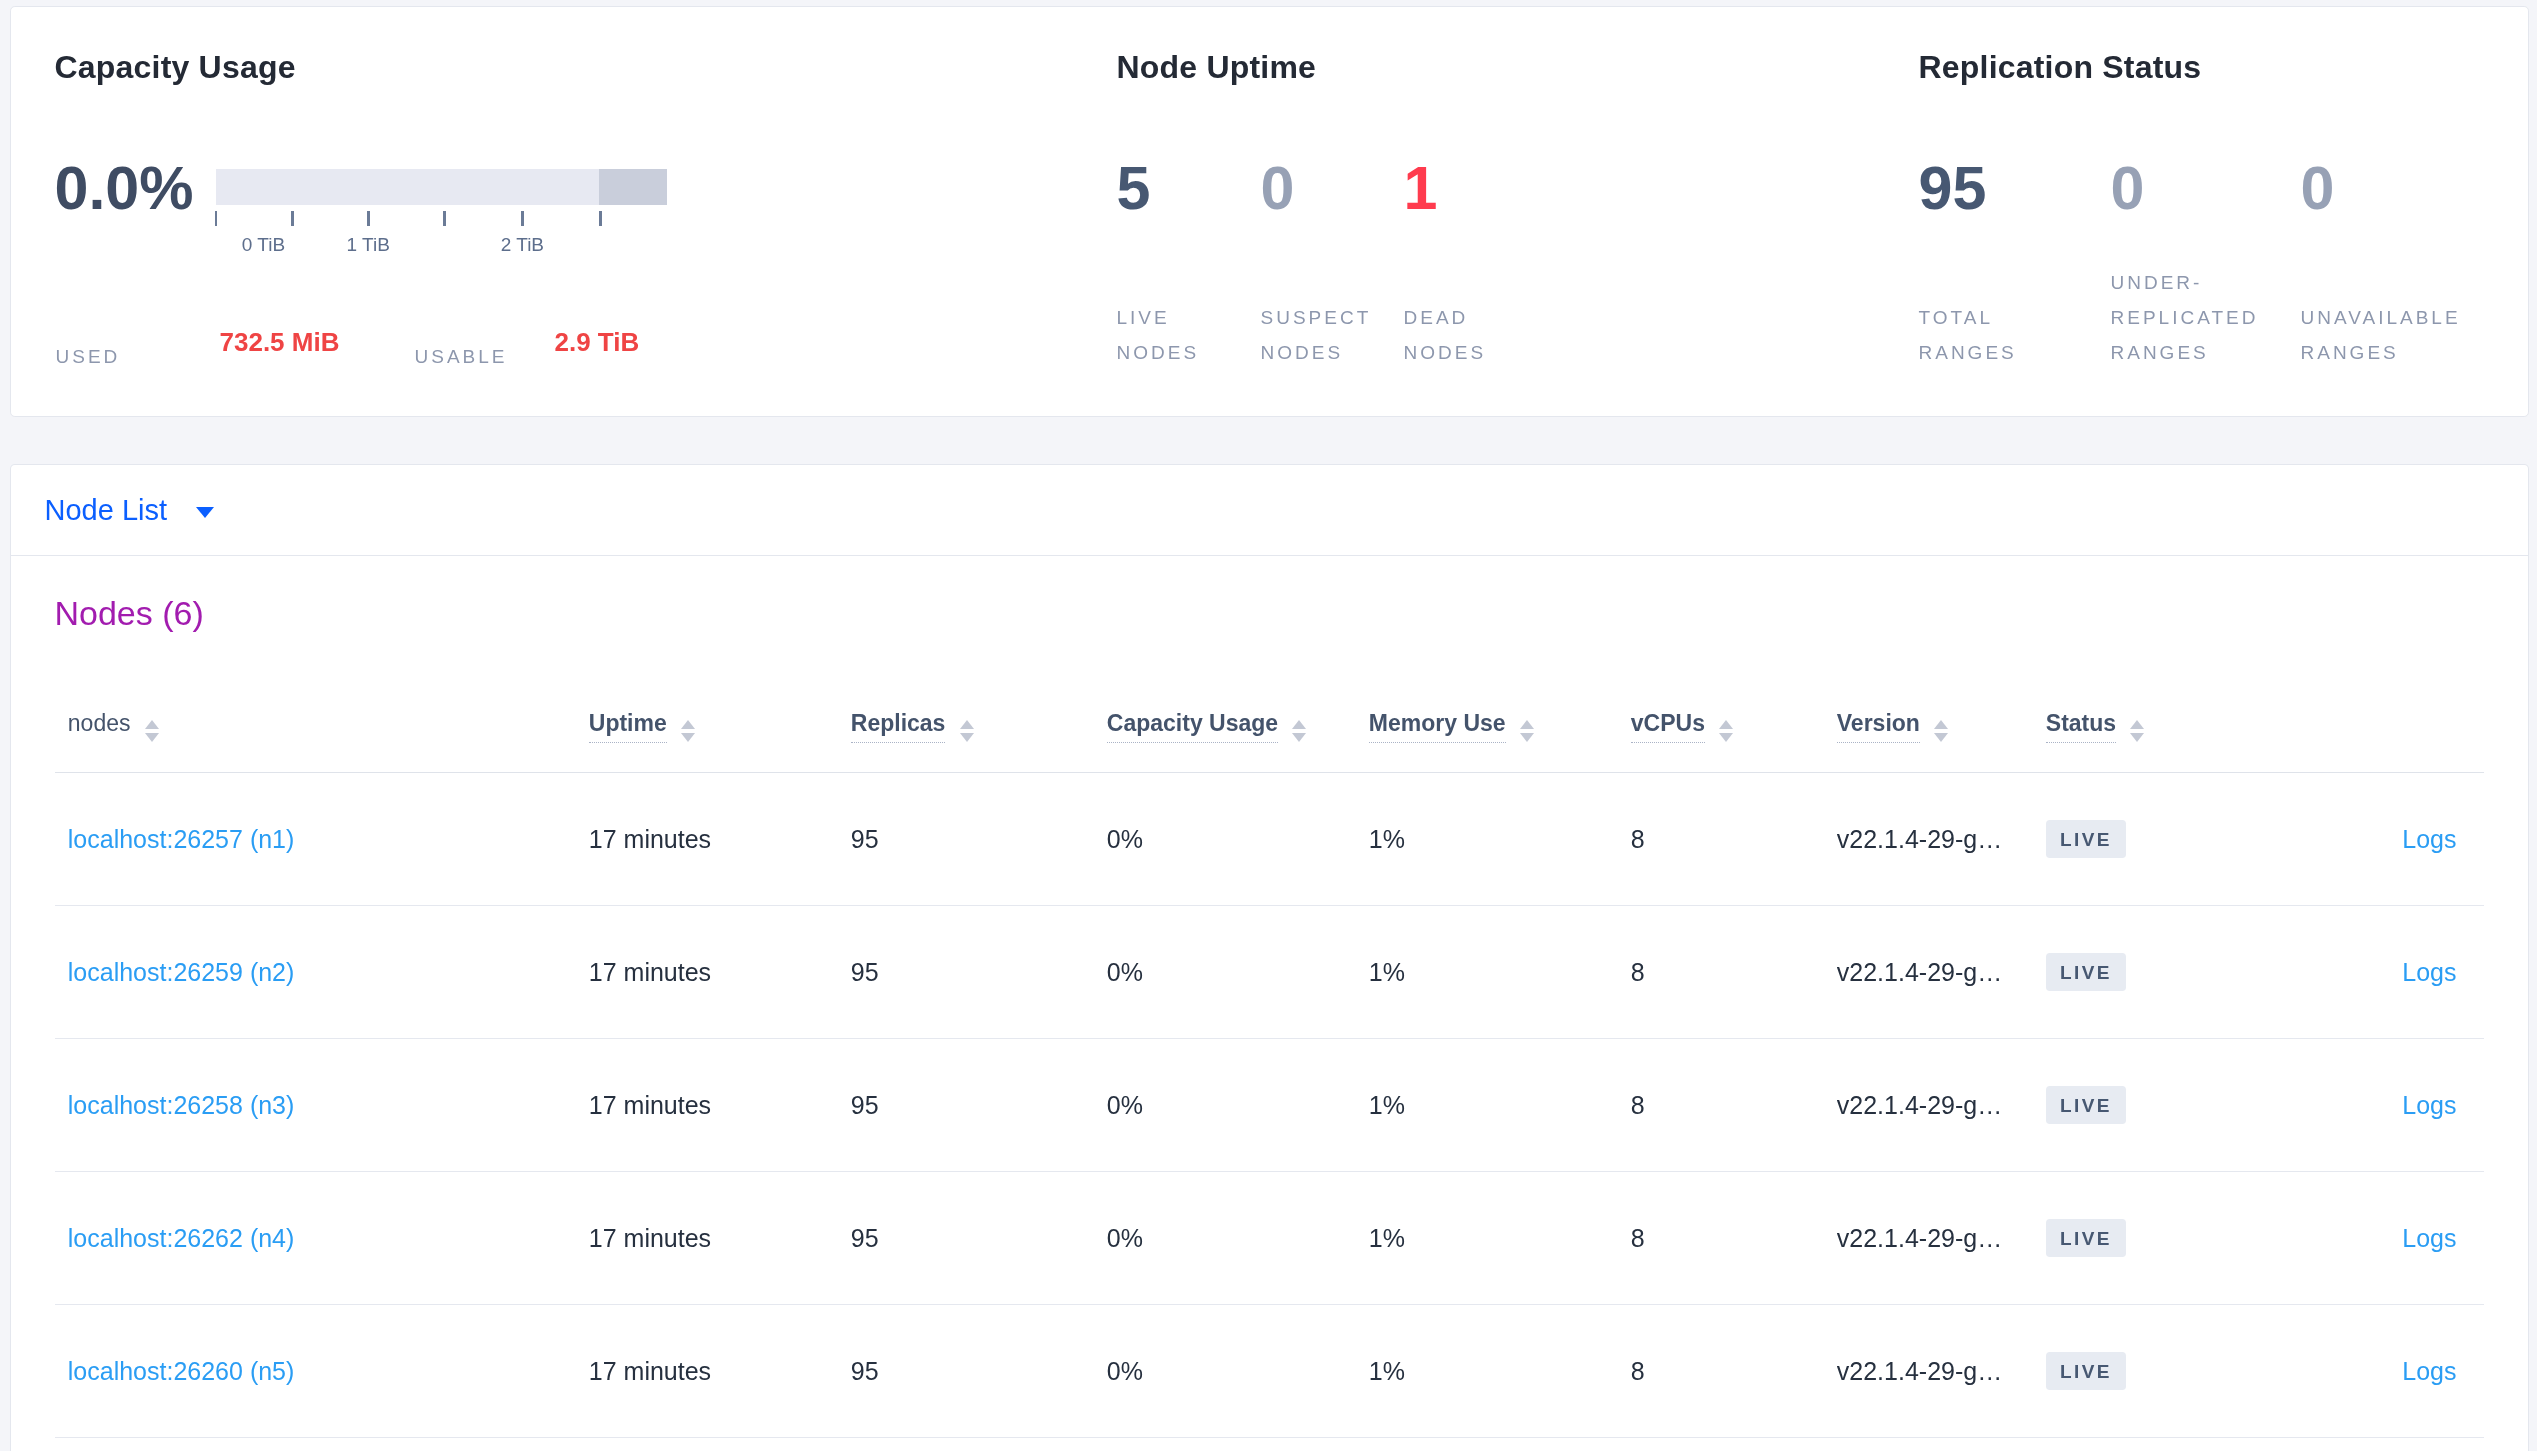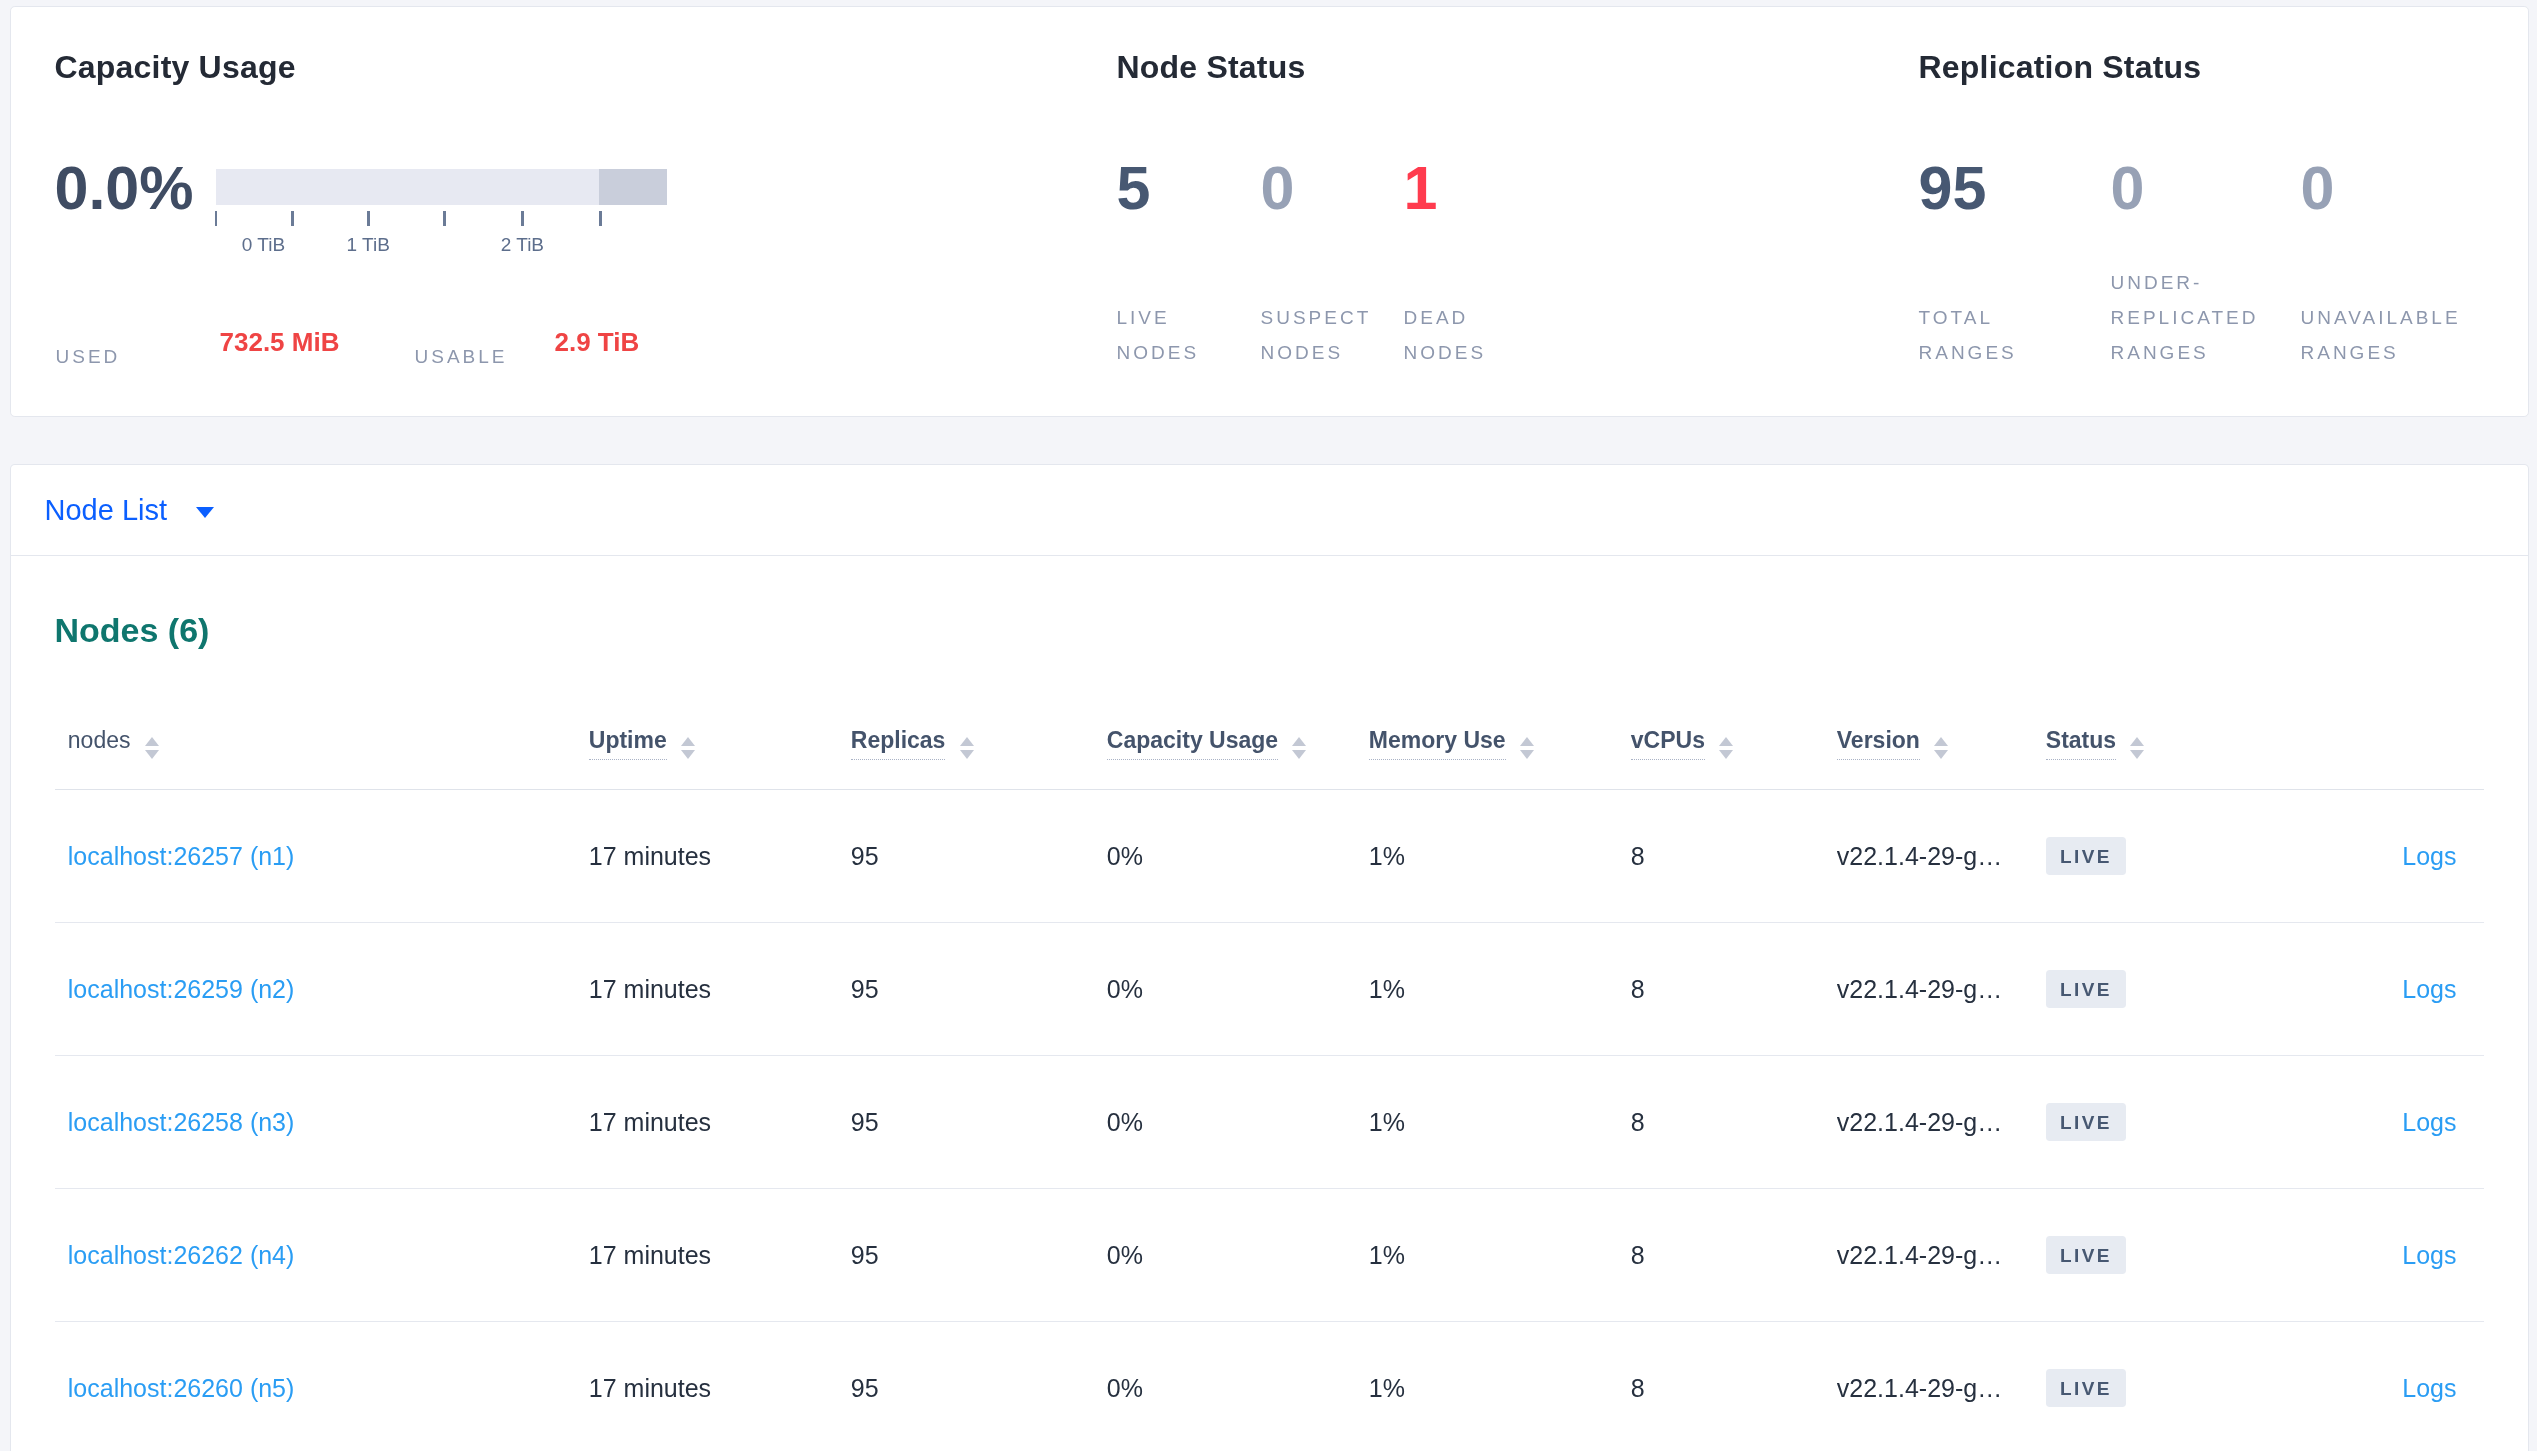--- a/index.html
+++ b/index.html
@@ -64,21 +64,21 @@
     height:91px; border-bottom:1px solid #e4e7ee;
     display:flex; align-items:center; padding-left:34px; cursor:pointer;
   }
   #selector-label { font-size:29px; font-weight:500; color:#0b5fff; }
   #selector-caret {
     width:0; height:0; margin-left:29px; margin-top:5.7px;
     border-left:9.5px solid transparent; border-right:9.5px solid transparent;
     border-top:11.4px solid #0b5fff;
   }
 
-  #nodes-title { margin:55px 0 0 44px; font-size:34px; font-weight:700; color:#0f766e; line-height:38px; }
+  #nodes-title { margin:38px 0 0 44px; font-size:34px; font-weight:400; color:#a21caf; line-height:38px; }
 
   .grid-row {
     display:grid;
     grid-template-columns:521px 262px 256px 262px 262px 206px 209px 232px 1fr;
     padding-left:13.3px;
     align-items:center;
   }
   #table-wrap { margin:0 44px; }
   #header-row { margin-top:48px; height:93px; border-bottom:1px solid #dfe3ea; }
   .hcell { font-size:23px; font-weight:500; color:#44536b; white-space:nowrap; cursor:pointer; }
@@ -119,21 +119,21 @@
   <div id="cap-tick-labels">
       <div class="tick-label" style="left: 0%; margin-left: 48px;">0 TiB</div>
       <div class="tick-label" style="left: 33.8%;">1 TiB</div>
       <div class="tick-label" style="left: 67.9%;">2 TiB</div>
     </div>
   <div class="cap-kv-label" id="cap-used-label">USED</div>
   <div class="cap-kv-value" id="cap-used-value">732.5 MiB</div>
   <div class="cap-kv-label" id="cap-usable-label">USABLE</div>
   <div class="cap-kv-value" id="cap-usable-value">2.9 TiB</div>
 
-  <div class="panel-title" id="ns-title">Node Status</div>
+  <div class="panel-title" id="ns-title">Node Uptime</div>
   <div class="big-num" id="ns-v0" style="color: rgb(71, 88, 114);">5</div>
   <div class="big-num" id="ns-v1" style="color: rgb(151, 161, 181);">0</div>
   <div class="big-num" id="ns-v2" style="color: rgb(255, 59, 78);">1</div>
   <div class="metric-label" id="ns-l0">
       <div>LIVE</div>
       <div>NODES</div>
     </div>
   <div class="metric-label" id="ns-l1">
       <div>SUSPECT</div>
       <div>NODES</div>

